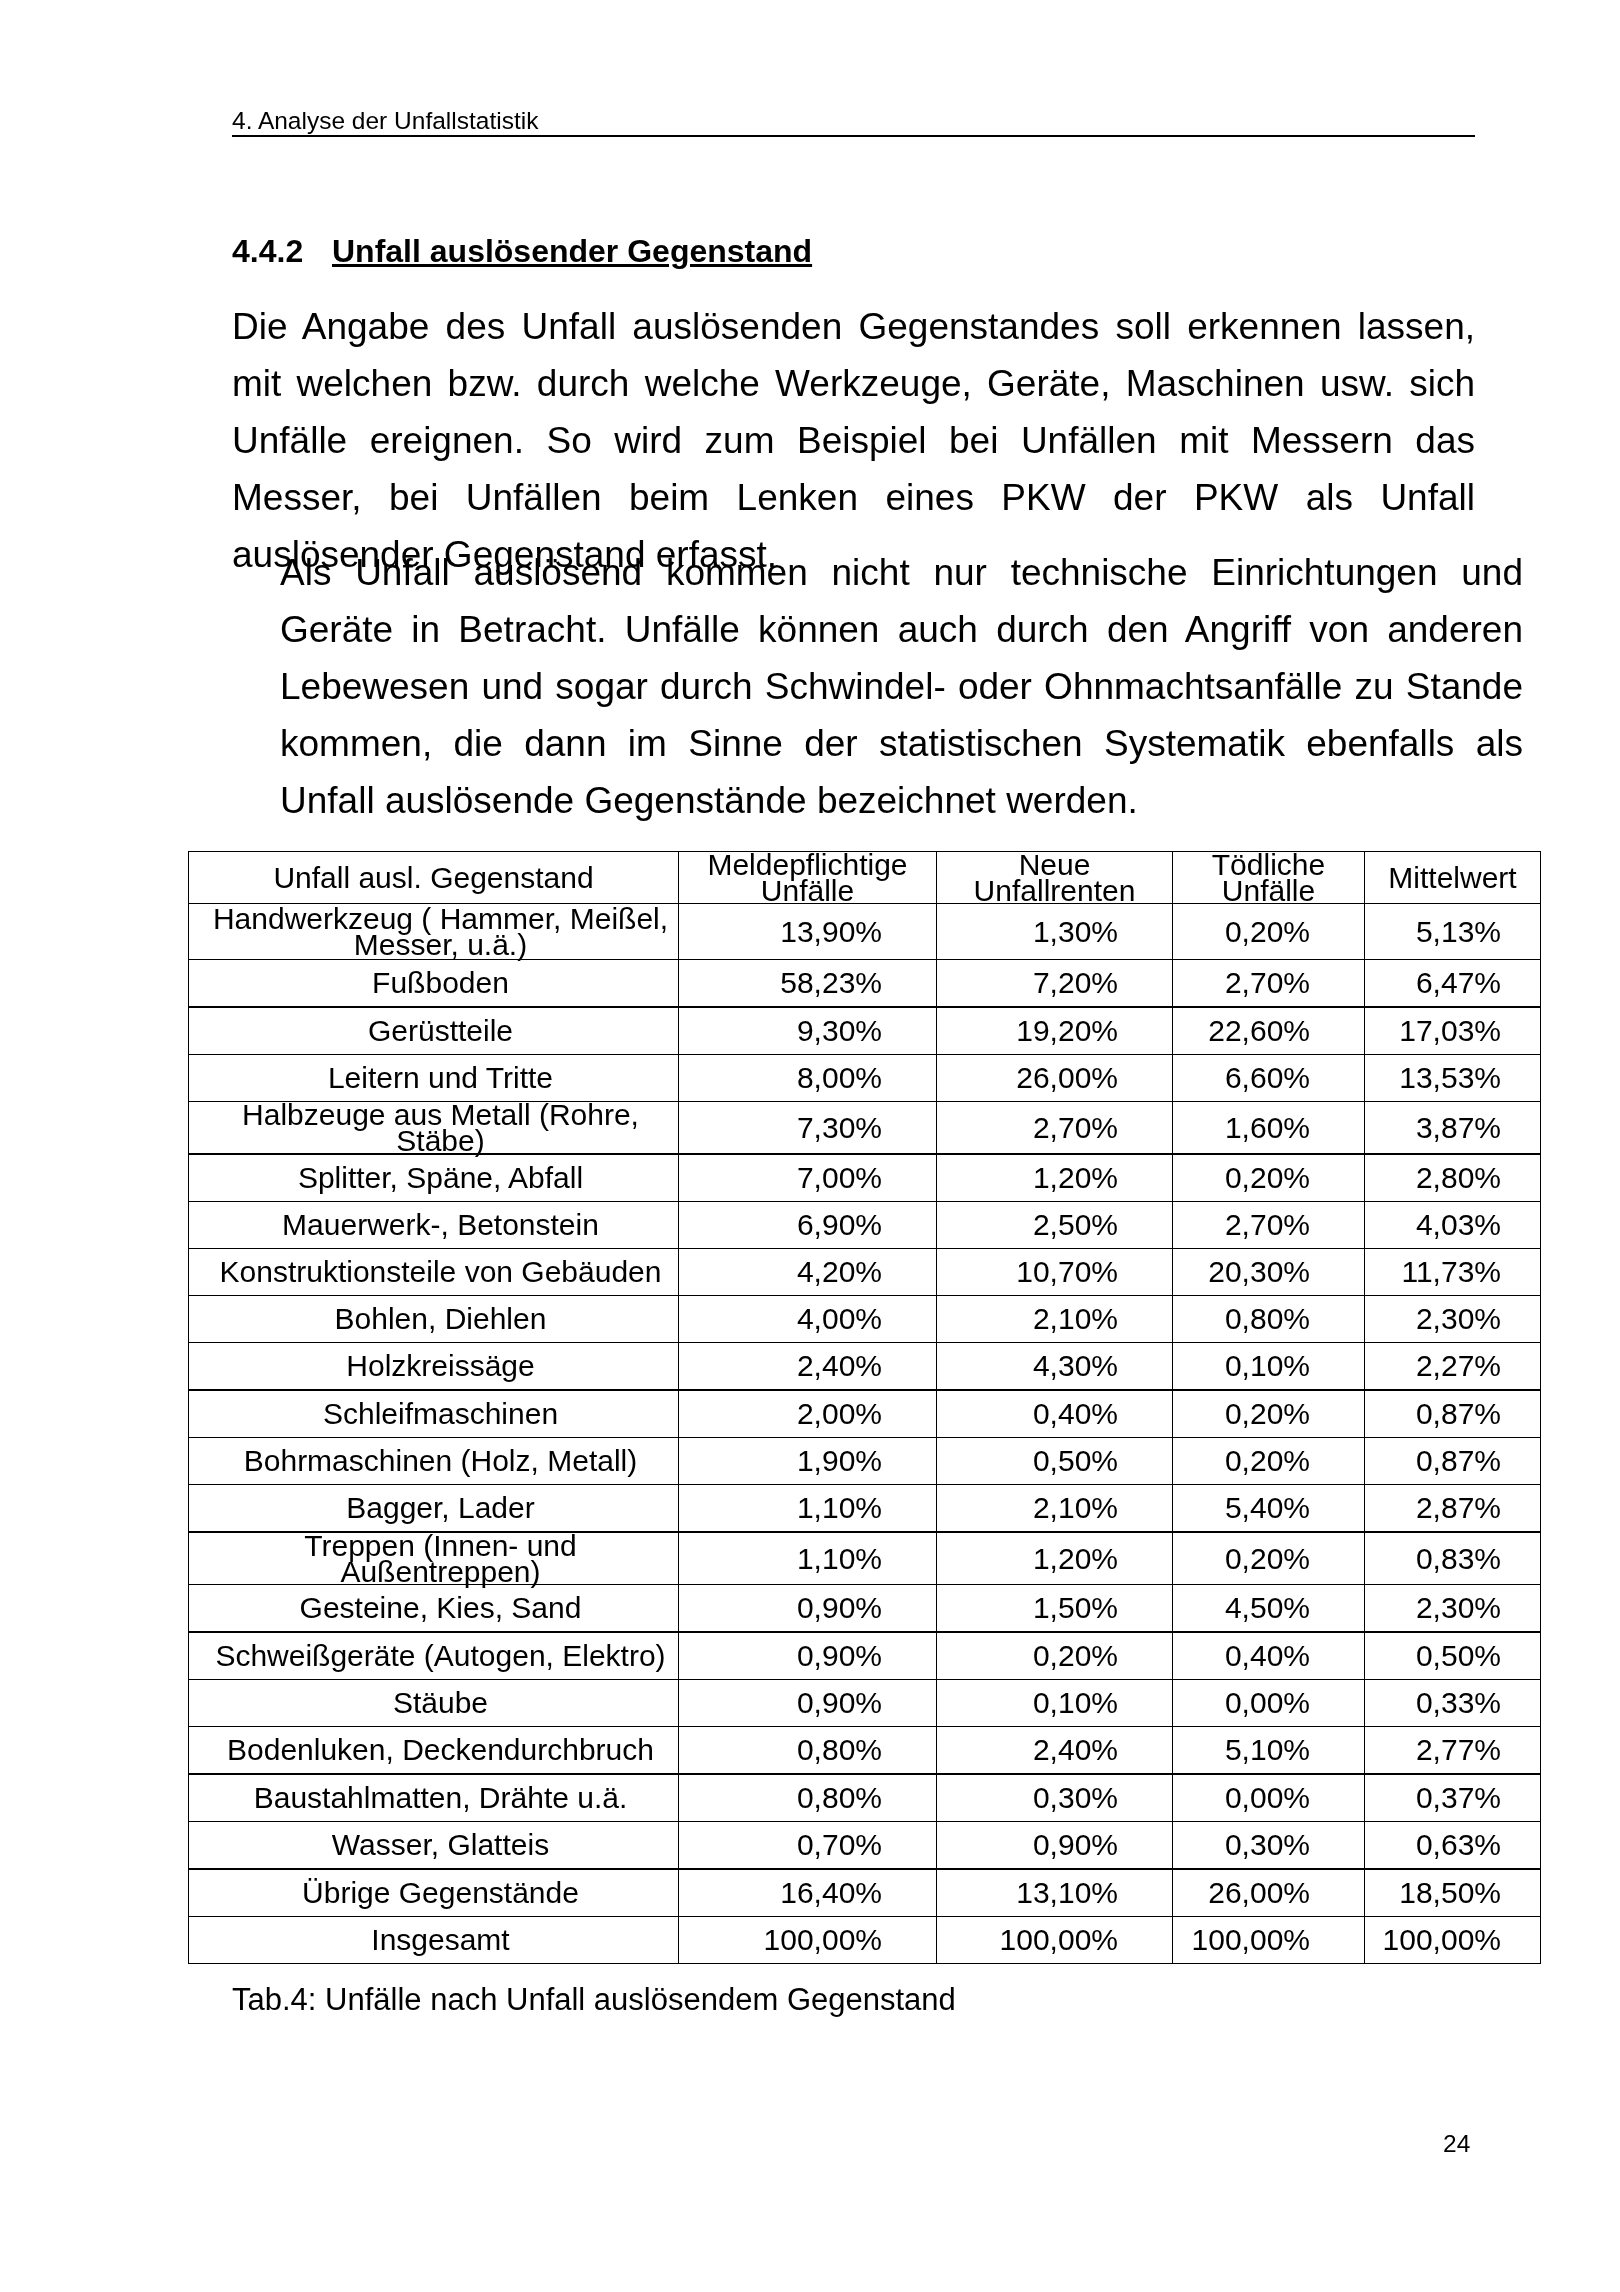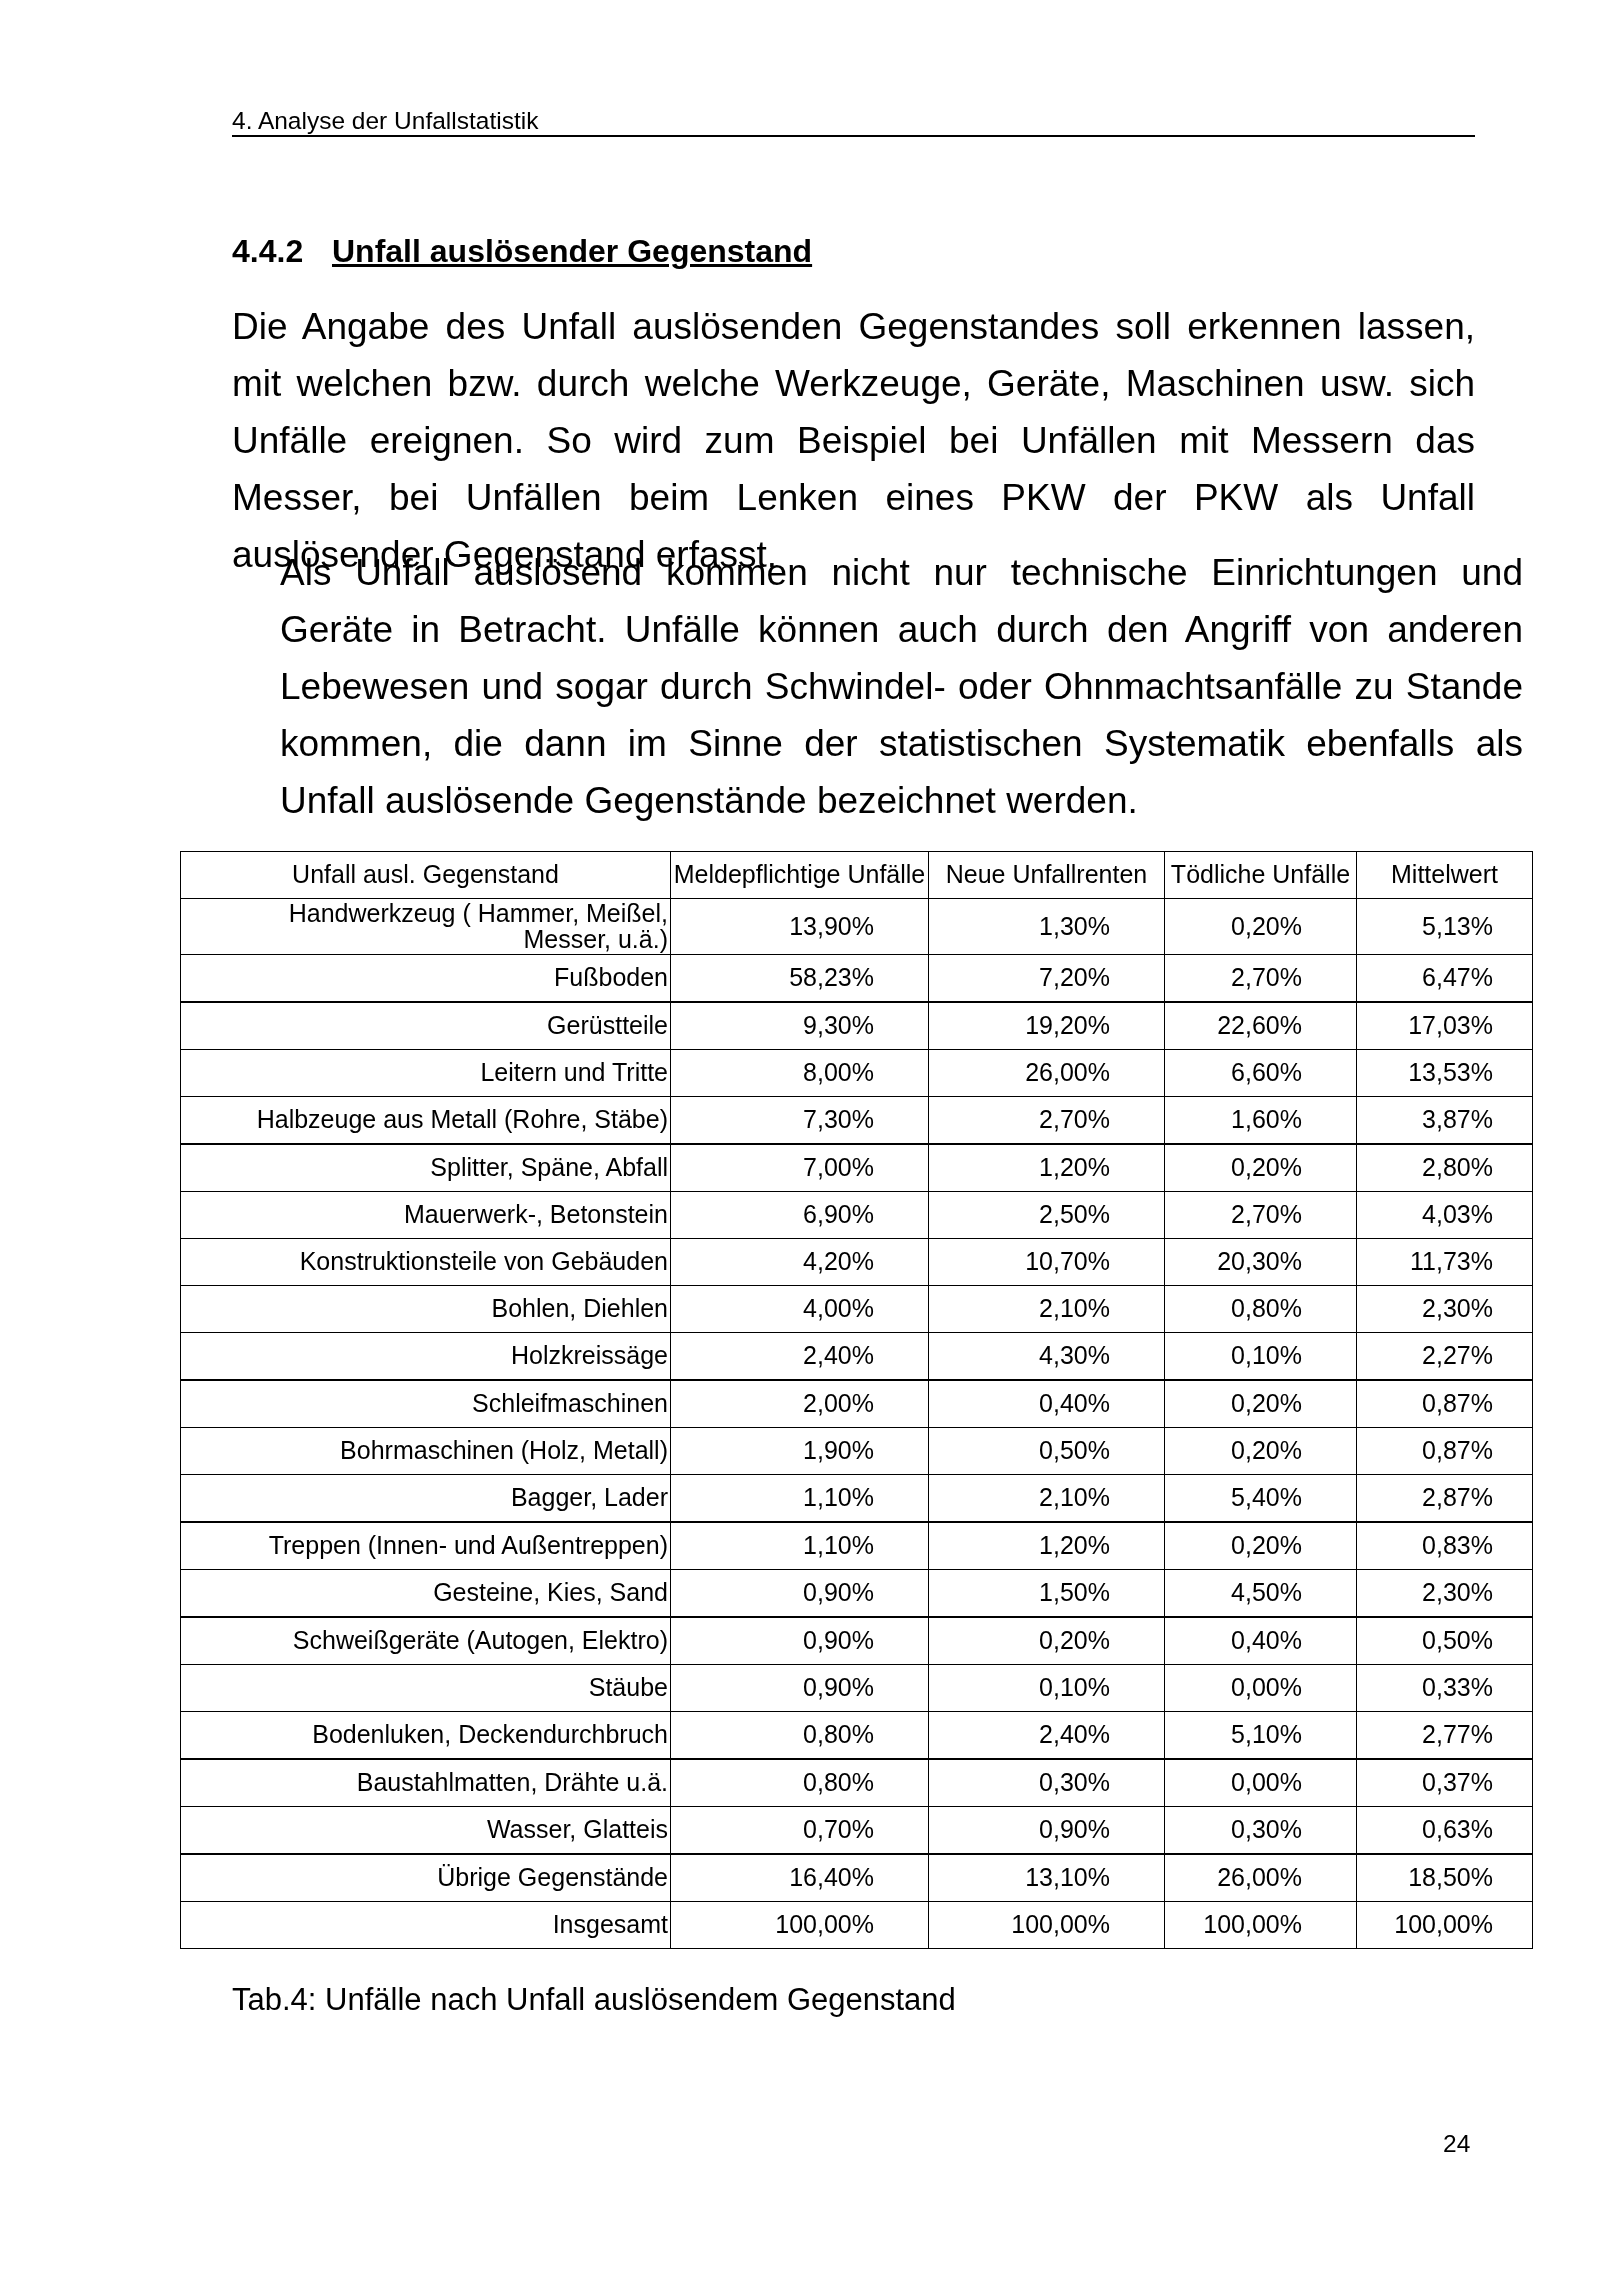--- a/index.html
+++ b/index.html
@@ -18,29 +18,29 @@
   }
   .section-title .num { display: inline-block; width: 100px; }
   .body-para {
     position: absolute; left: 232px; width: 1243px;
     font-size: 37px; line-height: 57px; text-align: justify;
     margin: 0;
   }
   .p1 { top: 298px; }
   .p2 { top: 544px; margin-left: 48px; }
   table.data {
-    position: absolute; left: 180px; top: 851px; width: 1353px;
-    border-collapse: collapse; font-size: 25px;
+    position: absolute; left: 188px; top: 851px; width: 1353px;
+    border-collapse: collapse; font-size: 30px;
   }
   table.data th, table.data td {
     border: 1.5px solid #000; padding: 0 2px; height: 46px;
     line-height: 25.5px;
   }
   table.data th { font-weight: normal; text-align: center; height: 46px; }
-  table.data td.label { text-align: right; padding-left: 16px; margin-top: 15px; }
+  table.data td.label { text-align: center; padding-left: 16px; margin-top: 15px; }
   table.data td.num { text-align: right; padding-right: 54px; }
   table.data td.num.last { padding-right: 39px; }
   table.data tr.thick td { border-top: 2.9px solid #000; }
   table.data tr.tall td { height: 55px; }
   col.c0 { width: 490px; } col.c1 { width: 258px; } col.c2 { width: 236px; }
   col.c3 { width: 192px; } col.c4 { width: 176px; }
   .caption {
     position: absolute; left: 232px; top: 1980px;
     font-size: 31px; line-height: 39px;
   }

